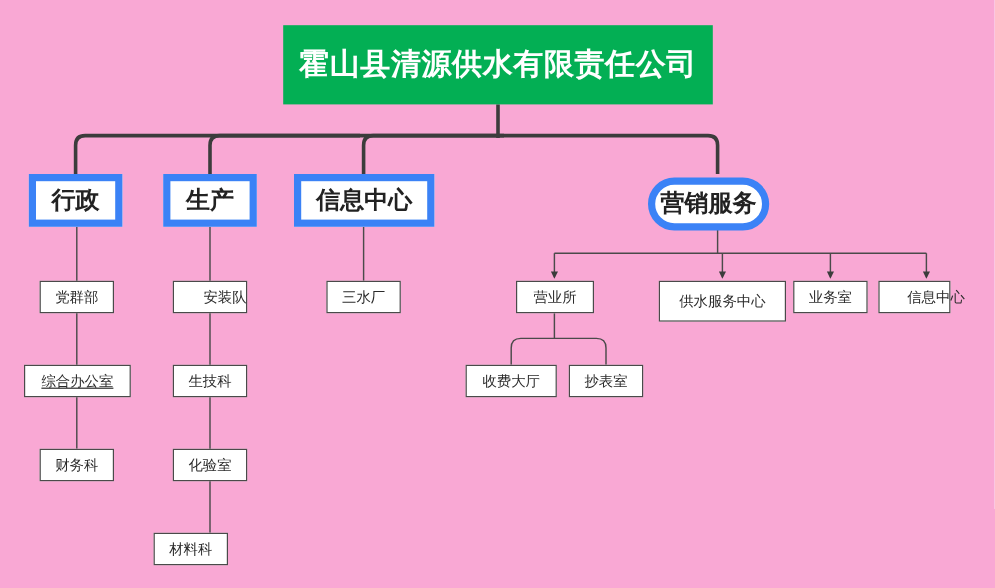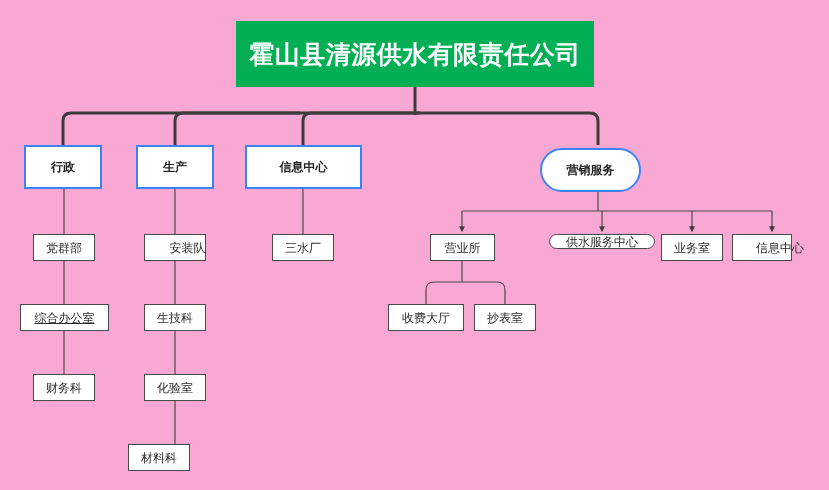--- a/index.html
+++ b/index.html
@@ -37,22 +37,22 @@
   }
   .node.root {
     background: #03AF54;
     border: none;
     color: #ffffff;
     font-weight: bold;
     font-size: 25px;
     letter-spacing: 0.5px;
   }
   .node.div1 {
-    border: 2px solid #3b82f6;
-    font-size: 12px;
+    border: 6px solid #3b82f6;
+    font-size: 20px;
     font-weight: bold;
     color: #222222;
   }
   .node.leaf {
     border: 1px solid #4a4a4a;
     font-size: 12px;
     color: #2b2b2b;
     text-align: right;
   }
 </style>
@@ -137,21 +137,21 @@
     <span>材料科</span>
   </div>
 
   <div class="node leaf" style="left:272px; top:234px; width:62px; height:27px;">
     <span>三水厂</span>
   </div>
 
   <div class="node leaf" style="left:430px; top:234px; width:65px; height:27px;">
     <span>营业所</span>
   </div>
-  <div class="node leaf" style="left:549px; top:234px; width:106px; height:15px;border-radius:11px;">
+  <div class="node leaf" style="left:549px; top:234px; width:106px; height:34px;">
     <span>供水服务中心</span>
   </div>
   <div class="node leaf" style="left:661px; top:234px; width:62px; height:27px;">
     <span>业务室</span>
   </div>
   <div class="node leaf" style="left:732px; top:234px; width:60px; height:27px;padding-left:36px;">
     <span>信息中心</span>
   </div>
 
   <div class="node leaf" style="left:388px; top:304px; width:76px; height:27px;">

